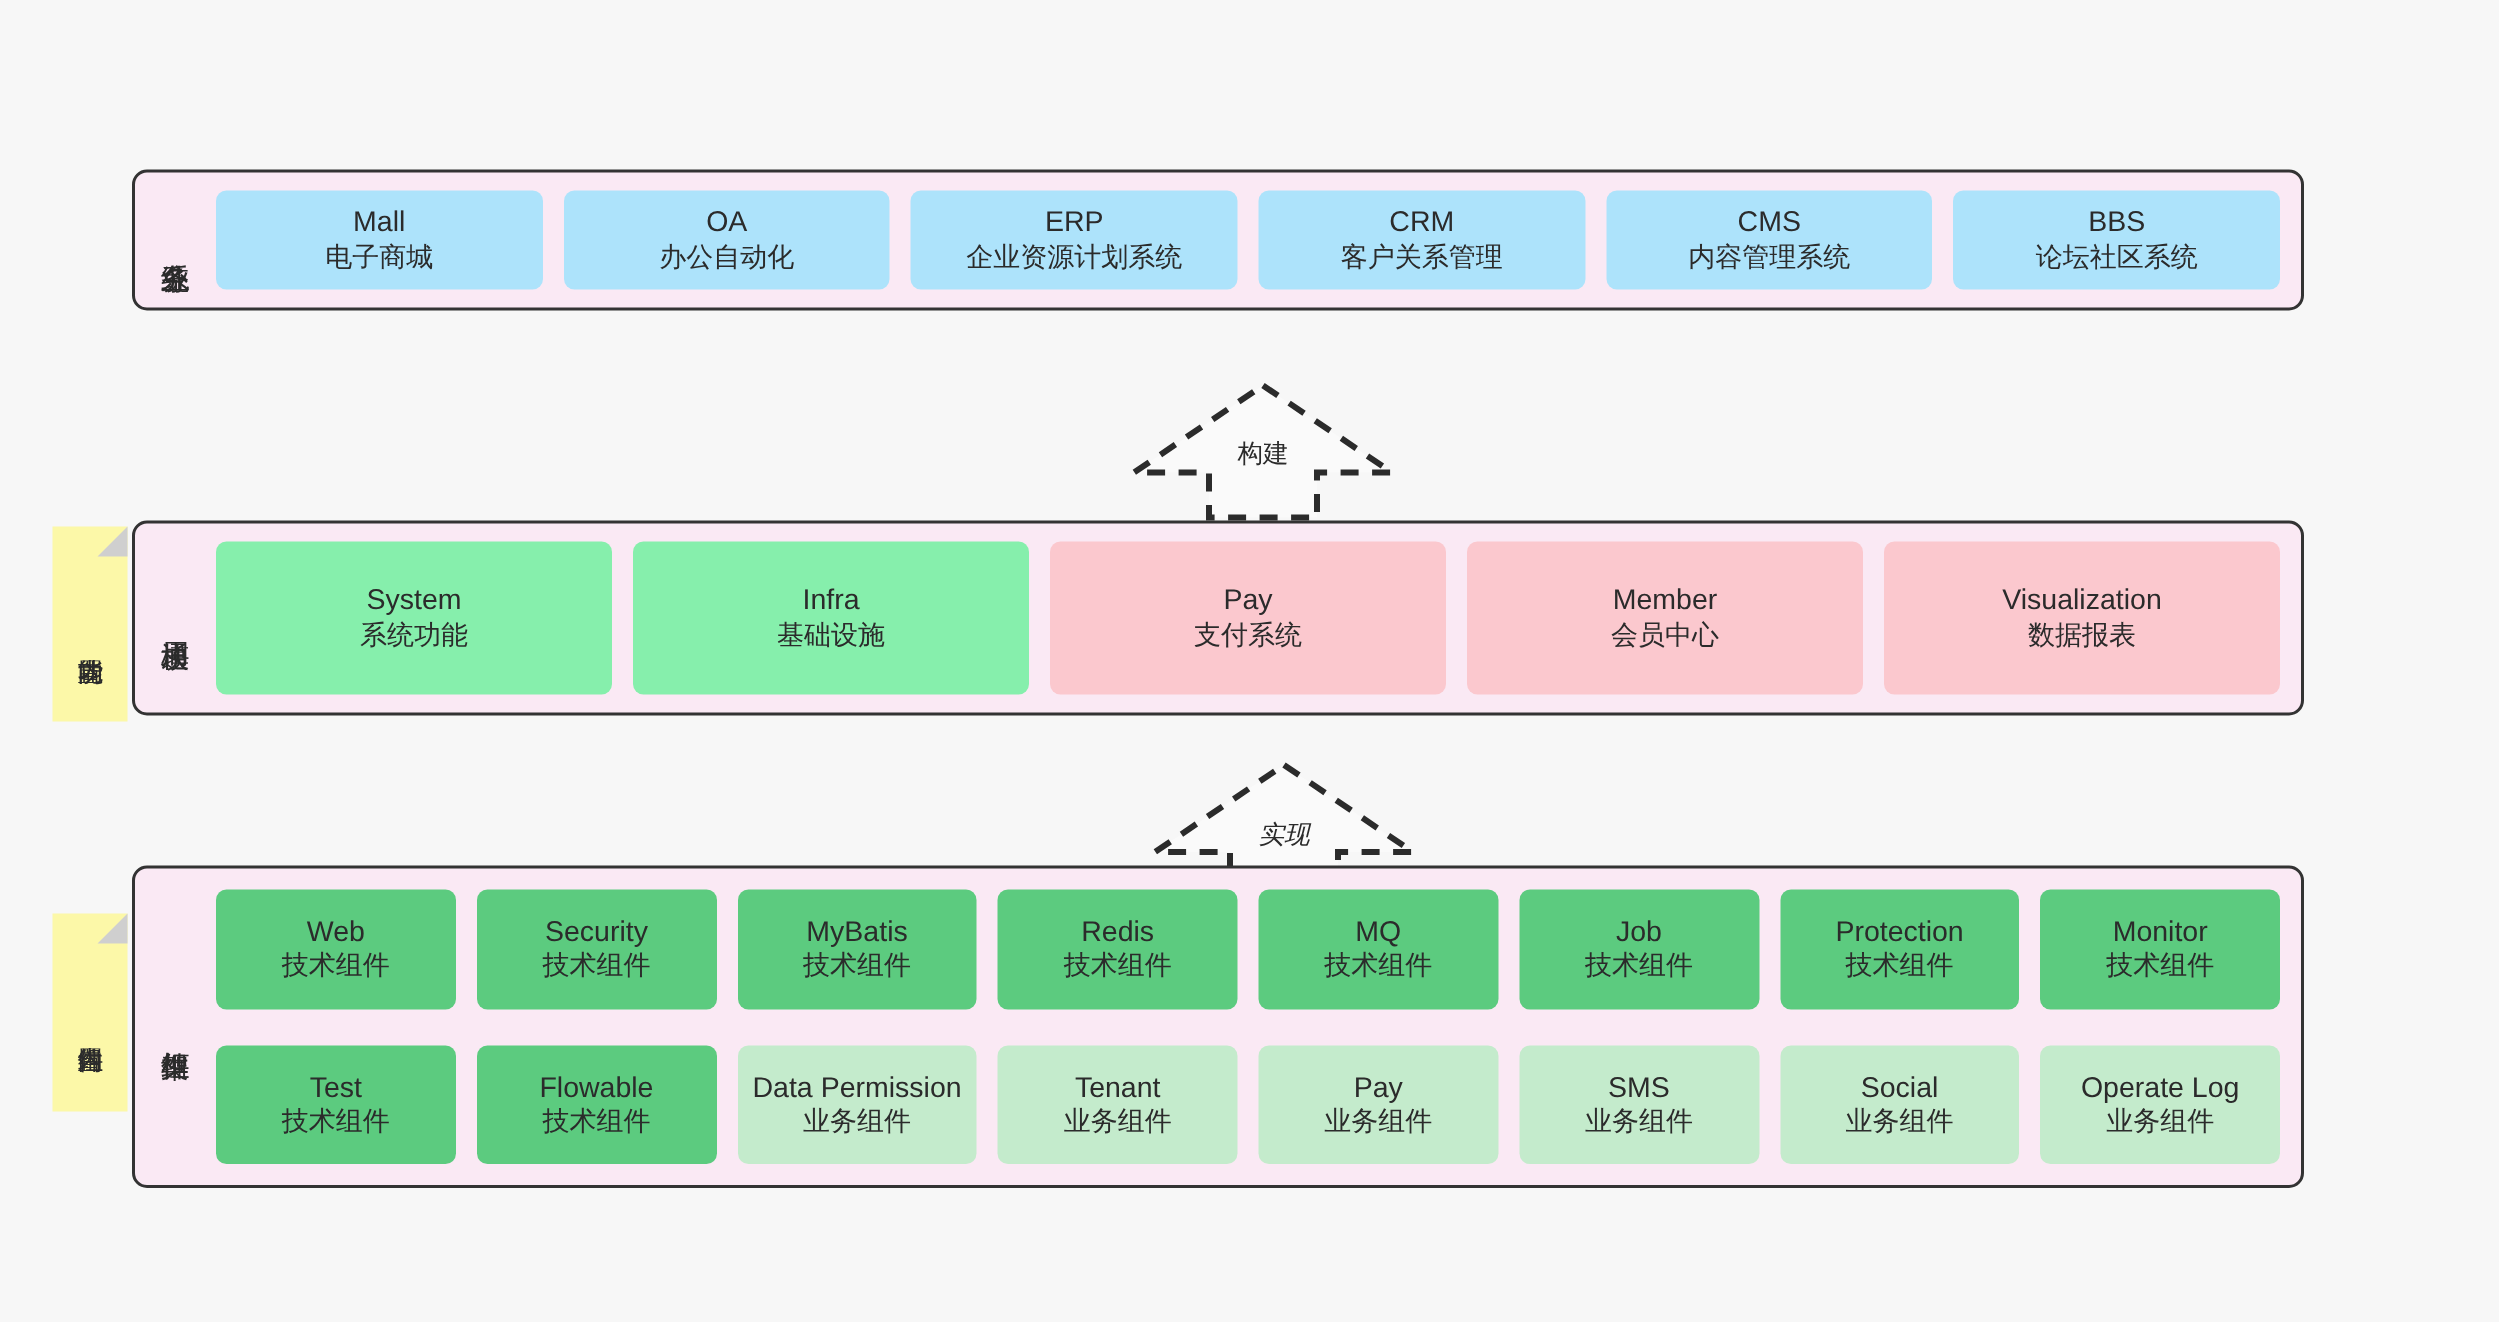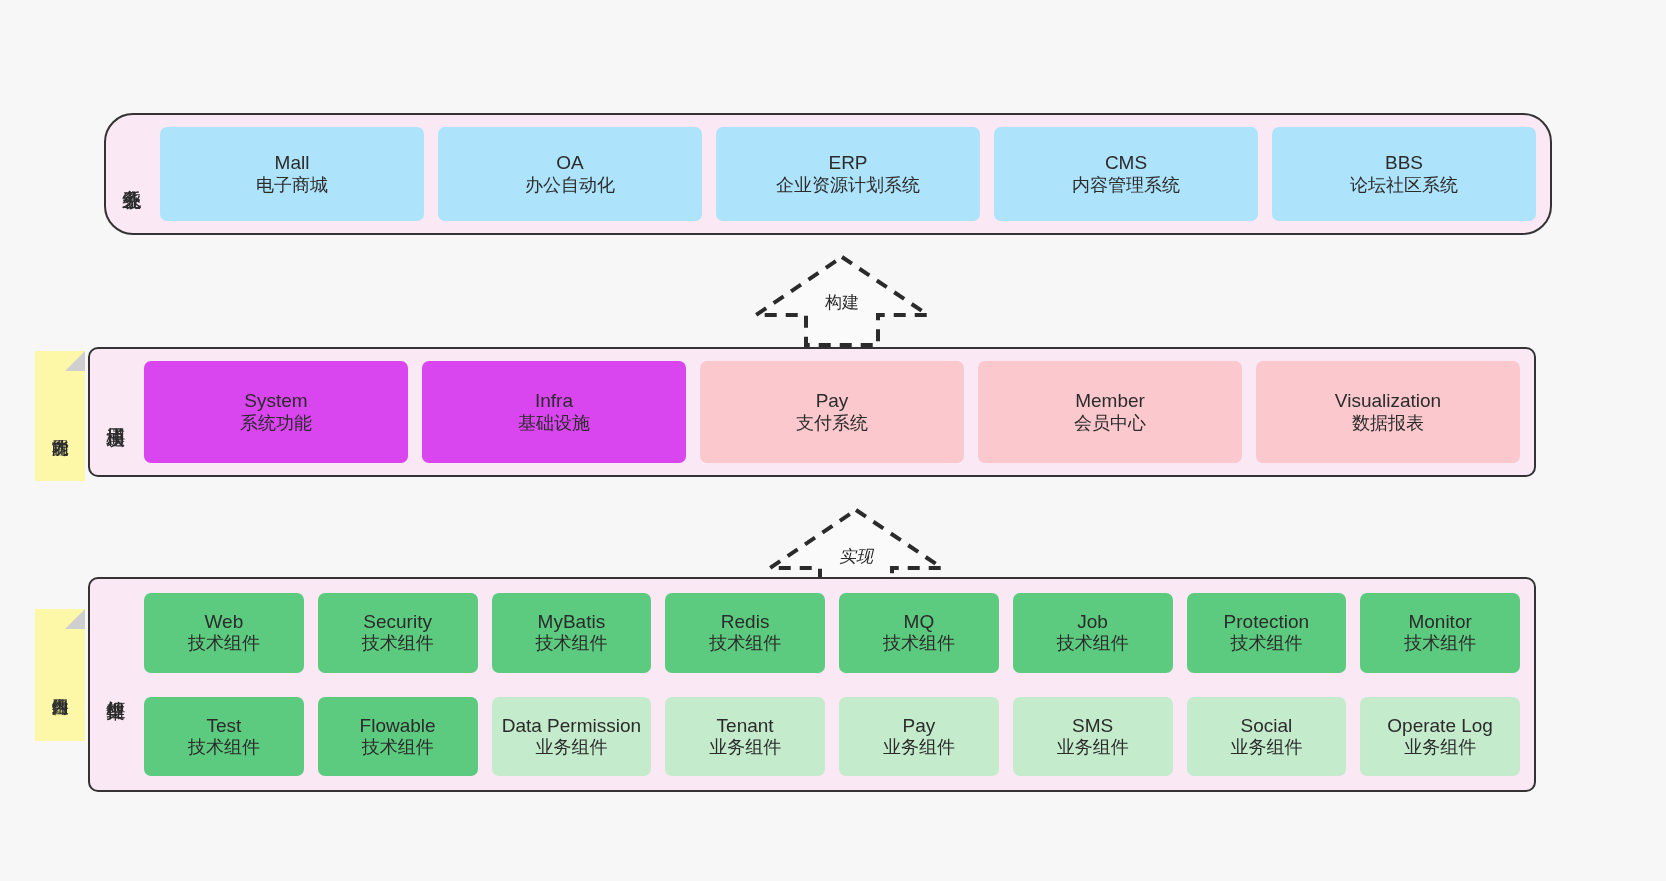--- a/index.html
+++ b/index.html
@@ -70,28 +70,28 @@
     text-align: center;
     color: #2b2b2b;
     line-height: 1.22;
     padding: 4px 6px;
   }
   .card .t-en { font-size: 19px; }
   .card .t-cn { font-size: 18px; }
 
   
   .c-blue       { background: #ade3fb; }
-  .c-red        { background: #d946ef; }
+  .c-red        { background: #86efac; }
   .c-pink       { background: #fbc8ce; }
   .c-green      { background: #5ccb7f; }
   .c-greenlight { background: #c4ebcc; }
 
   
   #layer-business {
-    left: 104px; top: 113px; width: 1448px; height: 122px; border-radius: 29px;
+    left: 88px; top: 113px; width: 1448px; height: 94px;
   }
   #layer-business .layer-title { font-size: 19px; }
 
   
   #layer-modules {
     left: 88px; top: 347px; width: 1448px; height: 130px;
   }
 
   
   #layer-framework {
@@ -163,20 +163,24 @@
         </div>
         <div class="card c-blue">
           <span class="t-en">OA</span>
           <span class="t-cn">办公自动化</span>
         </div>
         <div class="card c-blue">
           <span class="t-en">ERP</span>
           <span class="t-cn">企业资源计划系统</span>
         </div>
         <div class="card c-blue">
+          <span class="t-en">CRM</span>
+          <span class="t-cn">客户关系管理</span>
+        </div>
+        <div class="card c-blue">
           <span class="t-en">CMS</span>
           <span class="t-cn">内容管理系统</span>
         </div>
         <div class="card c-blue">
           <span class="t-en">BBS</span>
           <span class="t-cn">论坛社区系统</span>
         </div>
       </div>
     </div>
   </div>

